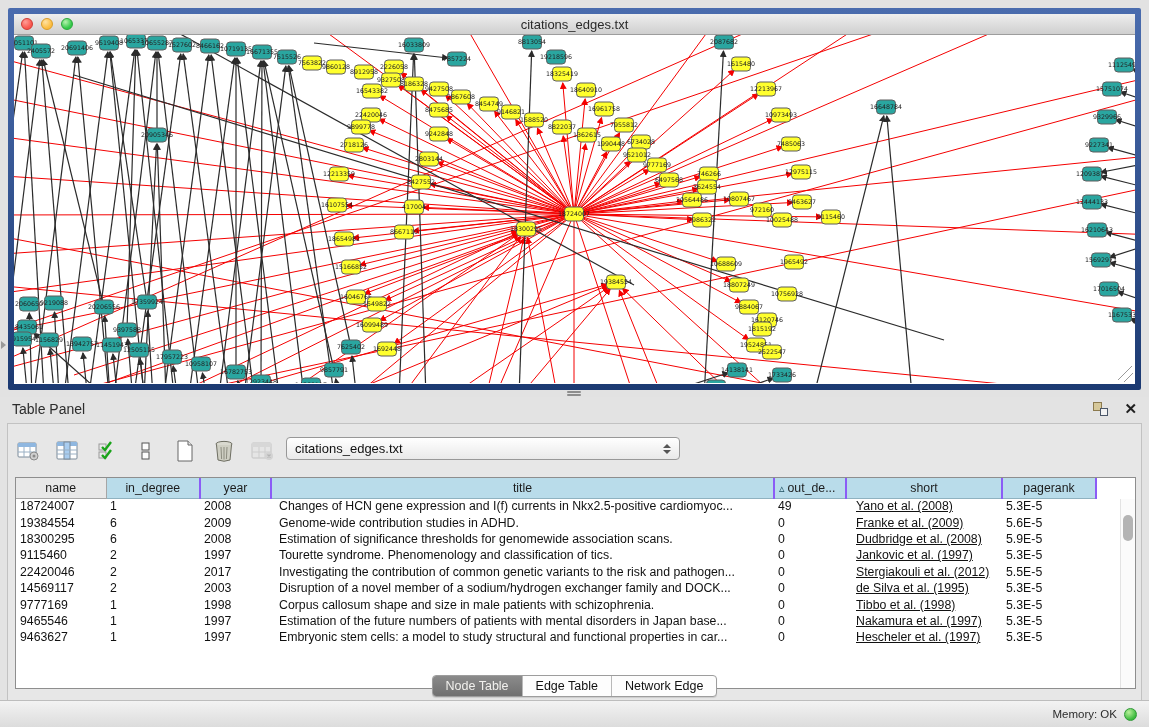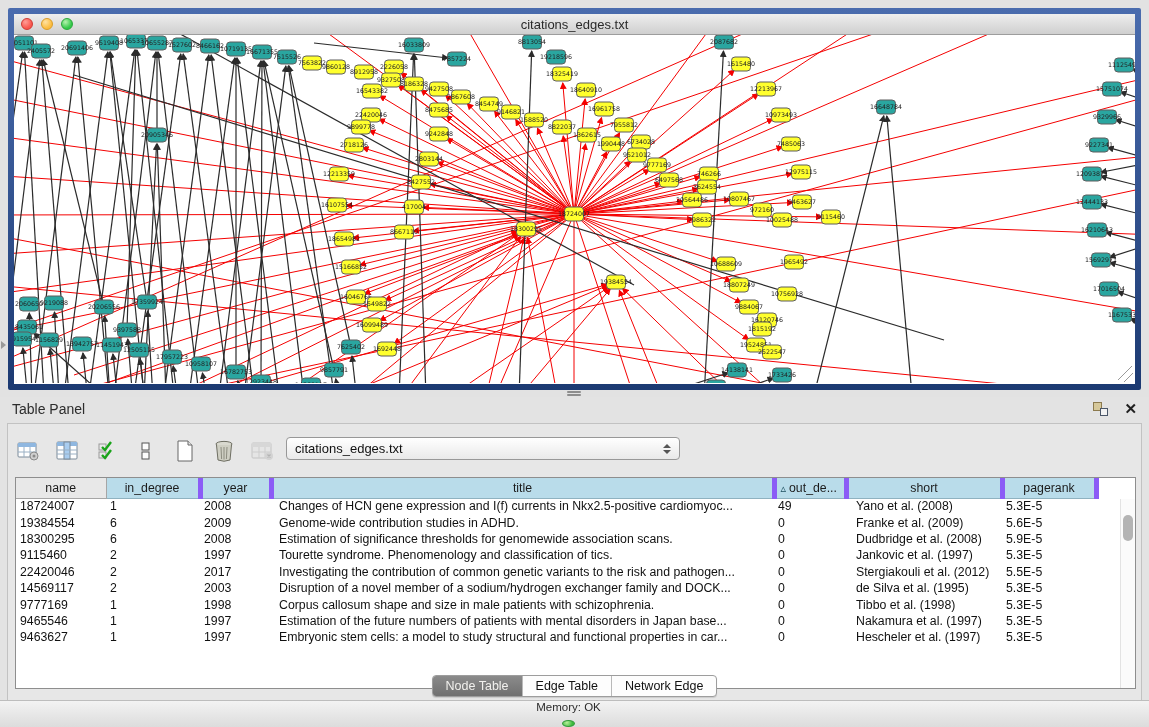--- a/index.html
+++ b/index.html
@@ -48,43 +48,43 @@
     padding:0 8px; font-size:13px; color:#111; cursor:pointer; }
   .combo .arrows { margin-left:auto; display:flex; flex-direction:column; gap:2px; }
   .combo .arrows i { display:block; width:0; height:0; border-left:4px solid transparent; border-right:4px solid transparent; }
   .combo .arrows .up { border-bottom:4px solid #555; }
   .combo .arrows .dn { border-top:4px solid #555; }
 
   .table-wrap { position:absolute; left:7px; top:53px; width:1121px; height:212px; background:#fff;
     border:1px solid #8e8e8e; overflow:hidden; }
   table.data { border-collapse:collapse; table-layout:fixed; width:1106px; font-size:12.3px; color:#111; }
   table.data th { height:20px; font-weight:normal; font-size:12.3px; color:#1c1c1c;
-    background:#b9dcea; border-right:5px solid #8b5cf6; border-bottom:1px solid #8fb2c0; text-align:center;
+    background:#b9dcea; border-right:2px solid #8b5cf6; border-bottom:1px solid #8fb2c0; text-align:center;
     overflow:hidden; white-space:nowrap; cursor:pointer; }
   table.data th.gray { background:#e8e8e8; border-right:1px solid #a6a6a6; border-bottom:1px solid #a6a6a6; }
   table.data th.filler { background:#fff; border:none; }
   table.data td { height:16.4px; padding:0 4px; white-space:nowrap; overflow:hidden; cursor:default; }
   table.data td.c-title { padding-left:8px;margin-top:7px; }
-  table.data td.c-short { padding-left:10px; }
+  table.data td.c-short { padding-left:10px;text-decoration:underline; }
   .sort-tri { font-size:11px; margin-right:3px; color:#1d4e5e; }
   .vscroll { position:absolute; right:0; top:21px; bottom:0; width:15px; background:#fbfbfb; border-left:1px solid #e3e3e3; }
   .vthumb { position:absolute; top:16px; left:2px; width:10px; height:26px; border-radius:6px; background:#b4b4b4; cursor:pointer; }
 
   
   .tabs-row { position:absolute; left:0; right:0; top:248px; height:28px; display:flex; justify-content:center; align-items:center; }
   .seg { display:flex; border:1px solid #9d9d9d; border-radius:4px; overflow:hidden; background:#fdfdfd;
     box-shadow:0 1px 1px rgba(0,0,0,.12); }
   .seg .tab { padding:2px 13px; font-size:12.5px; color:#111; border-right:1px solid #b9b9b9; cursor:pointer; line-height:16px; }
   .seg .tab:last-child { border-right:none; }
   .seg .tab.sel { background:linear-gradient(#8b8b8b,#707070); color:#f2f1ee; }
 
   
   .status-bar { position:absolute; left:0; top:700px; width:1149px; height:27px;
     background:linear-gradient(#f3f3f3,#dcdcdc); border-top:1px solid #bdbdbd;
-    display:flex; align-items:center; justify-content:flex-end; padding-right:12px; gap:7px;flex-direction:column; }
+    display:flex; align-items:center; justify-content:flex-end; padding-right:12px; gap:7px; }
   .mem-label { font-size:11.5px; color:#2c2c2c; }
   .mem-dot { width:13px; height:13px; border-radius:50%; border:1px solid #2f9a36;
     background:radial-gradient(circle at 35% 30%, #b9f09b, #3cba3e 70%); }
 </style>
 </head>
 <body>
 
 <div class="net-window">
   <div class="win-inner">
     <div class="titlebar">

